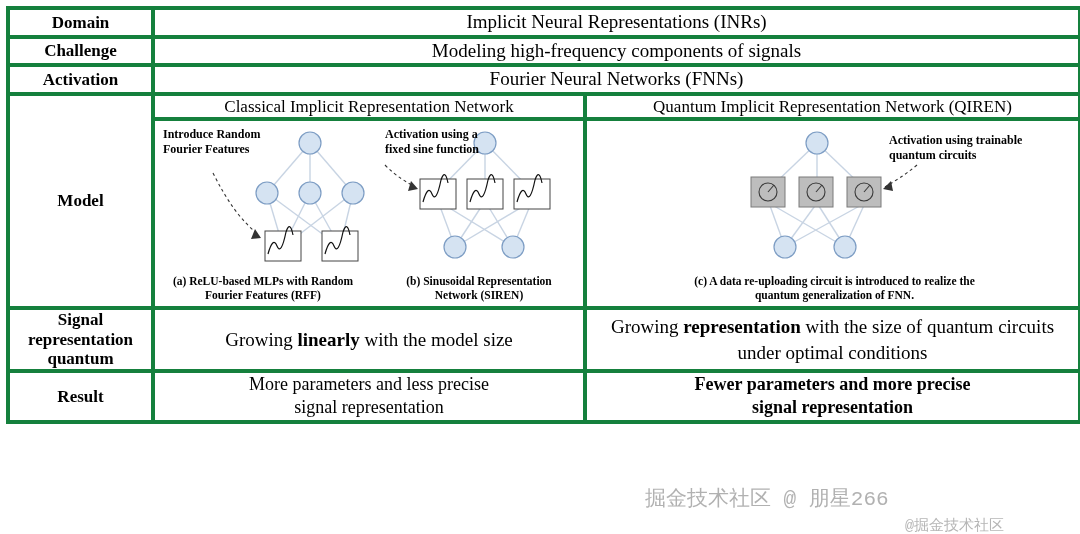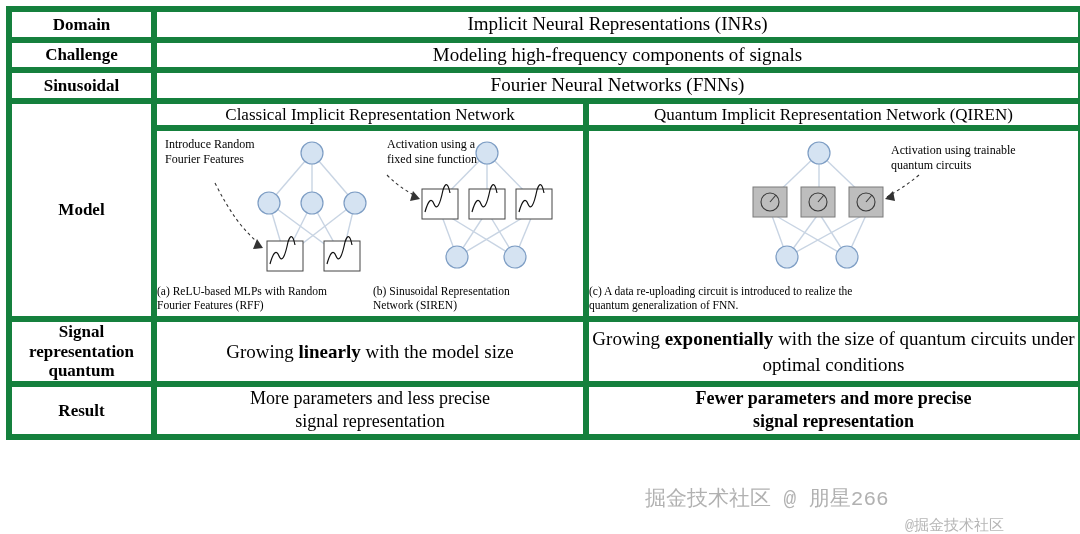--- a/index.html
+++ b/index.html
@@ -18,21 +18,21 @@
     background: #ffffff;
     overflow: hidden;
   }
   table.matrix {
     border-collapse: collapse;
     width: 1072px;
     margin: 6px 0 0 6px;
     table-layout: fixed;
   }
   table.matrix td {
-    border: 6px solid #15803d;
+    border: 4px solid #15803d;
     padding: 0;
     vertical-align: middle;
     text-align: center;
   }
   .rowlabel {
     width: 145px;
     font-weight: bold;
     font-size: 17px;
     padding: 8px 4px;
     line-height: 1.15;
@@ -44,20 +44,21 @@
   }
   .colhead {
     font-size: 17px;
     padding: 14px 6px;
     line-height: 1.25;
   }
   .modelcell {
     padding: 0;
     vertical-align: top;
     height: 185px;
+    font-weight: bold;
   }
   .capcell {
     font-size: 19px;
     padding: 10px 14px;
     line-height: 1.35;
   }
   .resultcell {
     font-size: 18px;
     padding: 8px 12px;
     line-height: 1.3;
@@ -70,21 +71,21 @@
     width: 100%;
     height: 185px;
   }
   .panel svg { display: block; }
   .caption {
     position: absolute;
     left: 0;
     right: 0;
     bottom: 4px;
     font-size: 11.5px;
-    text-align: left;
+    text-align: center;
     line-height: 1.25;
   }
   .annot {
     position: absolute;
     font-size: 12px;
     line-height: 1.2;
     text-align: left;
   }
   
   .wm {
@@ -122,21 +123,21 @@
     <tbody>
       <tr>
         <td class="rowlabel">Domain</td>
         <td class="bigval" colspan="2">Implicit Neural Representations  (INRs)</td>
       </tr>
       <tr>
         <td class="rowlabel">Challenge</td>
         <td class="bigval" colspan="2">Modeling high-frequency components of signals</td>
       </tr>
       <tr>
-        <td class="rowlabel">Sinusoidal</td>
+        <td class="rowlabel">Activation</td>
         <td class="bigval" colspan="2">Fourier Neural Networks (FNNs)</td>
       </tr>
 
       <tr>
         <td class="rowlabel" rowspan="2">Model</td>
         <td class="colhead">Classical Implicit Representation Network</td>
         <td class="colhead">Quantum Implicit Representation Network (QIREN)</td>
       </tr>
 
       <tr>
@@ -267,21 +268,21 @@
           </div>
         </td>
       </tr>
 
       <tr>
         <td class="rowlabel">Signal representation quantum</td>
         <td class="capcell">
           <span>Growing </span><span class="b">linearly</span><span> with the model size</span>
         </td>
         <td class="capcell">
-          <span>Growing </span><span class="b">exponentially</span><span> with the size of quantum circuits under optimal conditions</span>
+          <span>Growing </span><span class="b">representation</span><span> with the size of quantum circuits under optimal conditions</span>
         </td>
       </tr>
 
       <tr>
         <td class="rowlabel">Result</td>
         <td class="resultcell" style="white-space:pre-line;">More parameters and less precise
 signal representation</td>
         <td class="resultcell b" style="white-space:pre-line;">Fewer parameters and more precise
 signal representation</td>
       </tr>

